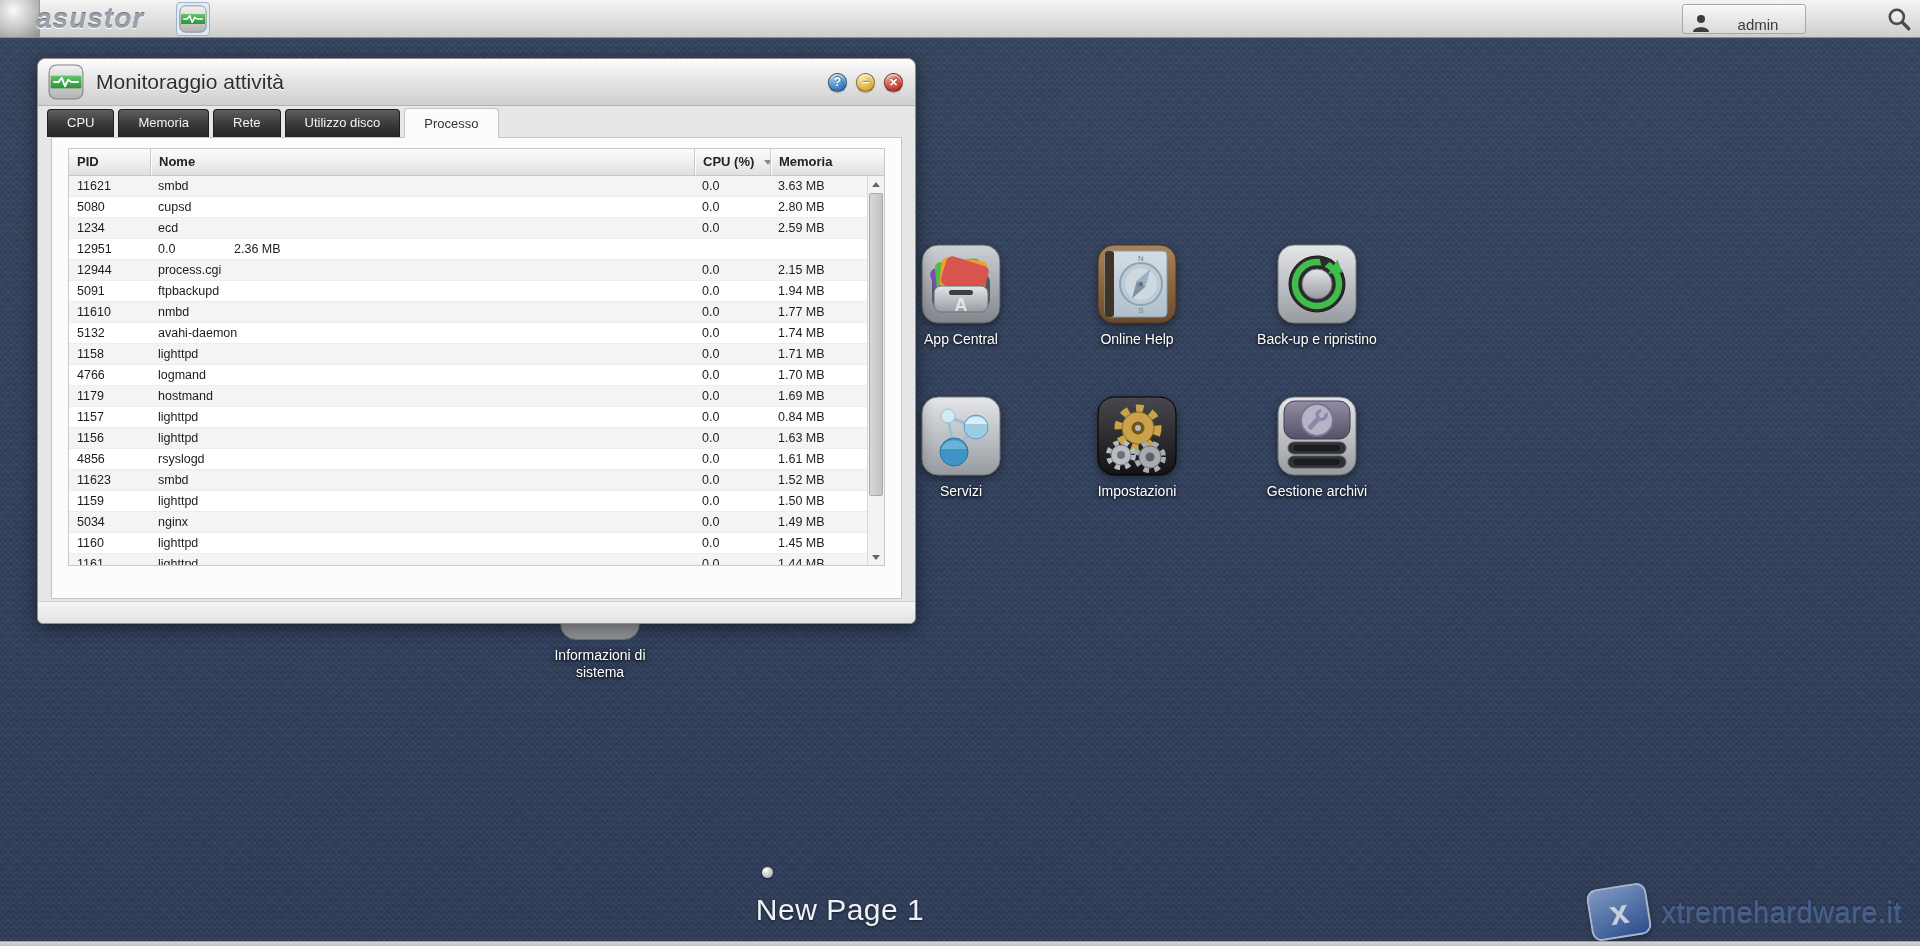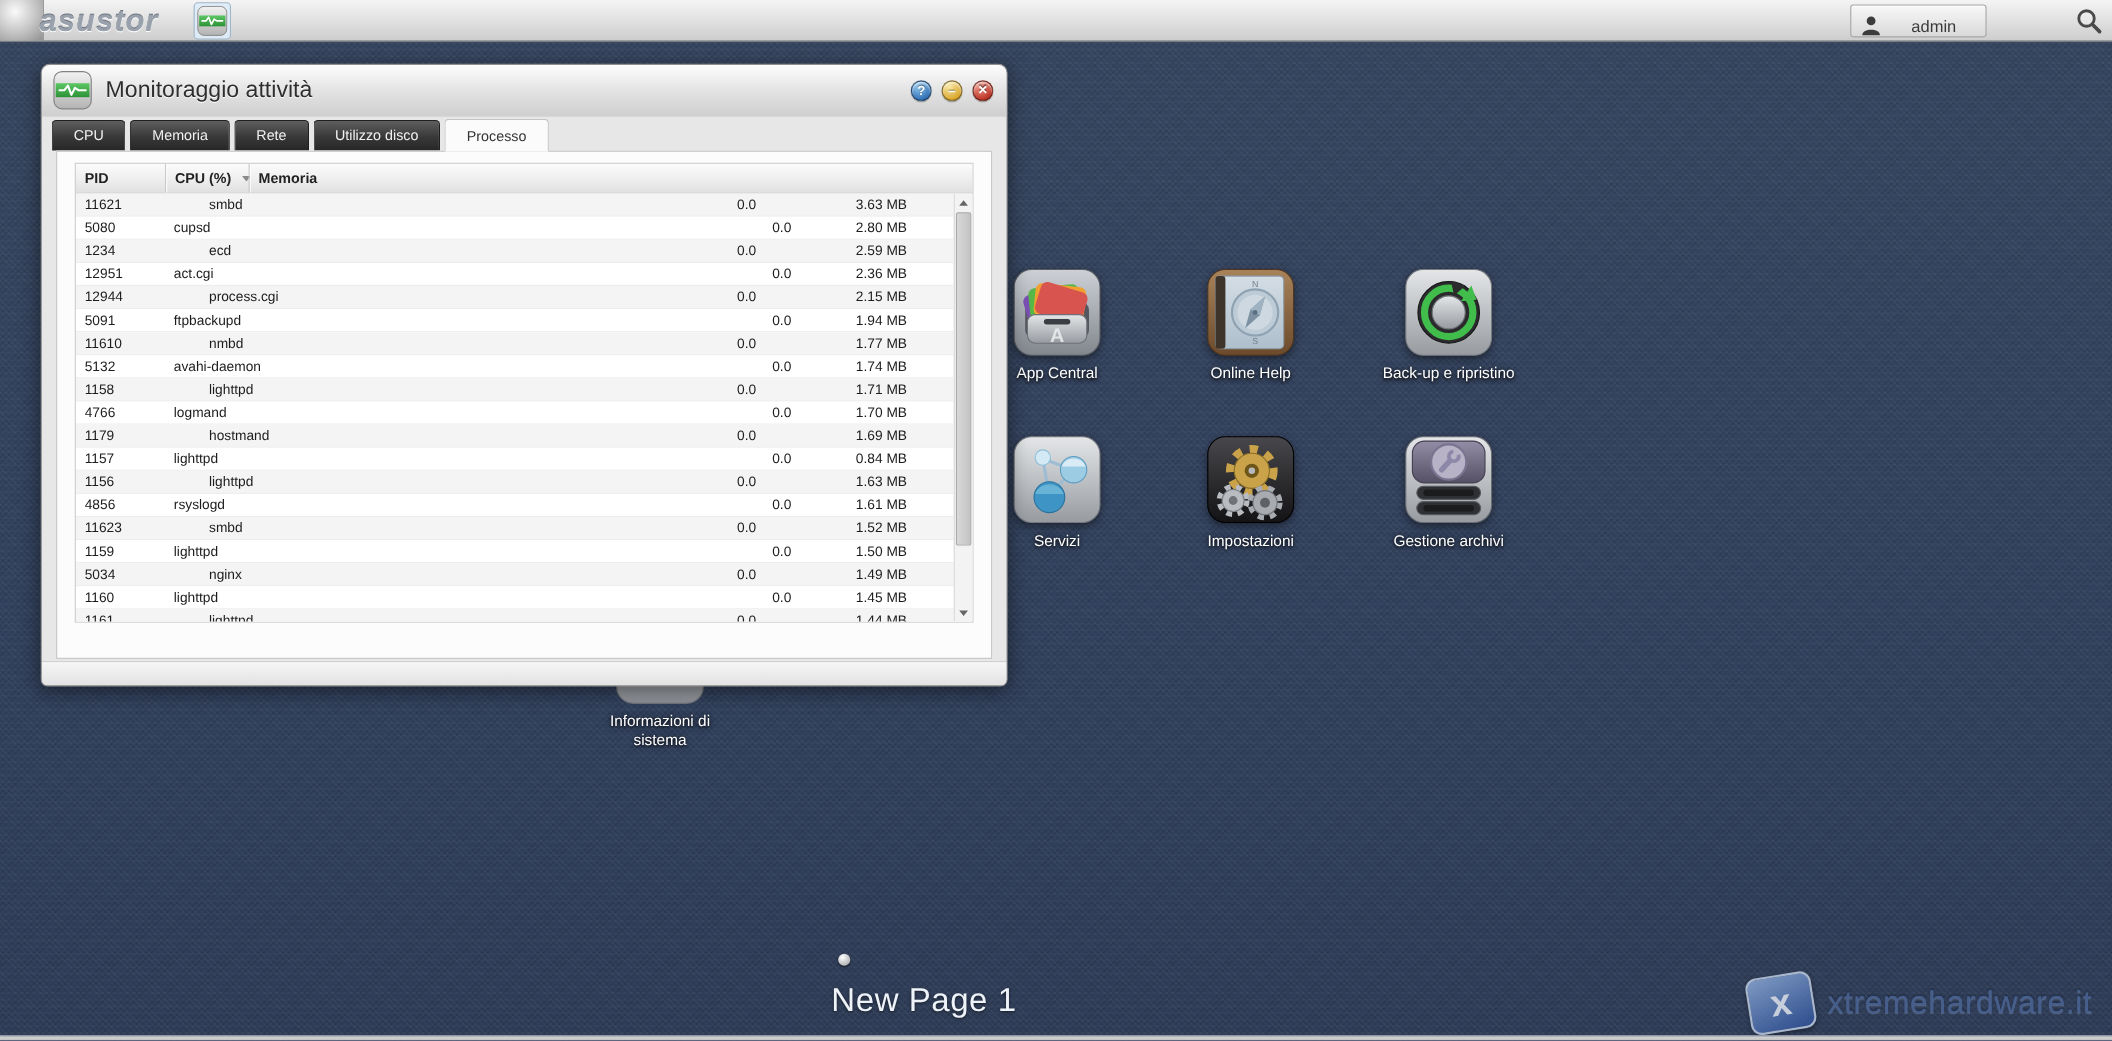--- a/index.html
+++ b/index.html
@@ -77,21 +77,21 @@
   .hcell.c-cpu { display:flex; align-items:center; }
   .hcell.c-mem { width:114px; }
   .row-mem { width:97px; }
   .sort-caret { width:0; height:0; margin-left:10px; border-left:4px solid transparent;
     border-right:4px solid transparent; border-top:5px solid #8a8a8a; }
 
   .tbody-flex { display:flex; height:389px; overflow:hidden; background:#fff; }
   .rows-col { flex:1; overflow:hidden; }
   .trow { display:flex; height:21px; font-size:12.5px; color:#1c1c1c;
     border-bottom:1px solid #ededed; background:#fff; cursor:pointer; }
-  .trow.alt { background:#f4f4f4;gap:32px; }
+  .trow.alt { background:#f4f4f4; }
   .trow .cell { line-height:20px; padding-left:8px; white-space:nowrap; overflow:hidden; }
 
   .vscroll { width:17px; background:#f3f3f3; border-left:1px solid #d9d9d9; position:relative; }
   .sb-btn { position:absolute; left:0; width:16px; height:16px; display:flex;
     align-items:center; justify-content:center; cursor:pointer; }
   .sb-btn.up { top:0; } .sb-btn.down { bottom:0; }
   .tri-up { width:0; height:0; border-left:4px solid transparent; border-right:4px solid transparent; border-bottom:5px solid #666; }
   .tri-down { width:0; height:0; border-left:4px solid transparent; border-right:4px solid transparent; border-top:5px solid #666; }
   .sb-thumb { position:absolute; top:17px; left:1px; right:1px; height:303px;
     background:linear-gradient(90deg, #d8d8d8, #c3c3c3); border:1px solid #a9a9a9; border-radius:2px; cursor:pointer; }
@@ -215,20 +215,21 @@
     <div class="tab">Memoria</div>
     <div class="tab">Rete</div>
     <div class="tab">Utilizzo disco</div>
     <div class="tab active">Processo</div>
   </div>
 
   <div class="panel">
     <div class="ptable">
       <div class="thead">
         <div class="hcell c-pid">PID</div>
+        <div class="hcell c-name">Nome</div>
         <div class="hcell c-cpu">
           <span>CPU (%)</span>
           <span class="sort-caret"></span>
         </div>
         <div class="hcell c-mem">Memoria</div>
       </div>
       <div class="tbody-flex">
         <div class="rows-col">
             <div class="trow alt">
     <div class="cell c-pid">11621</div>
@@ -243,21 +244,20 @@
     <div class="cell row-mem">2.80 MB</div>
   </div>
             <div class="trow alt">
     <div class="cell c-pid">1234</div>
     <div class="cell c-name">ecd</div>
     <div class="cell c-cpu">0.0</div>
     <div class="cell row-mem">2.59 MB</div>
   </div>
             <div class="trow">
     <div class="cell c-pid">12951</div>
-    <div class="cell c-name">act.cgi</div>
     <div class="cell c-cpu">0.0</div>
     <div class="cell row-mem">2.36 MB</div>
   </div>
             <div class="trow alt">
     <div class="cell c-pid">12944</div>
     <div class="cell c-name">process.cgi</div>
     <div class="cell c-cpu">0.0</div>
     <div class="cell row-mem">2.15 MB</div>
   </div>
             <div class="trow">

